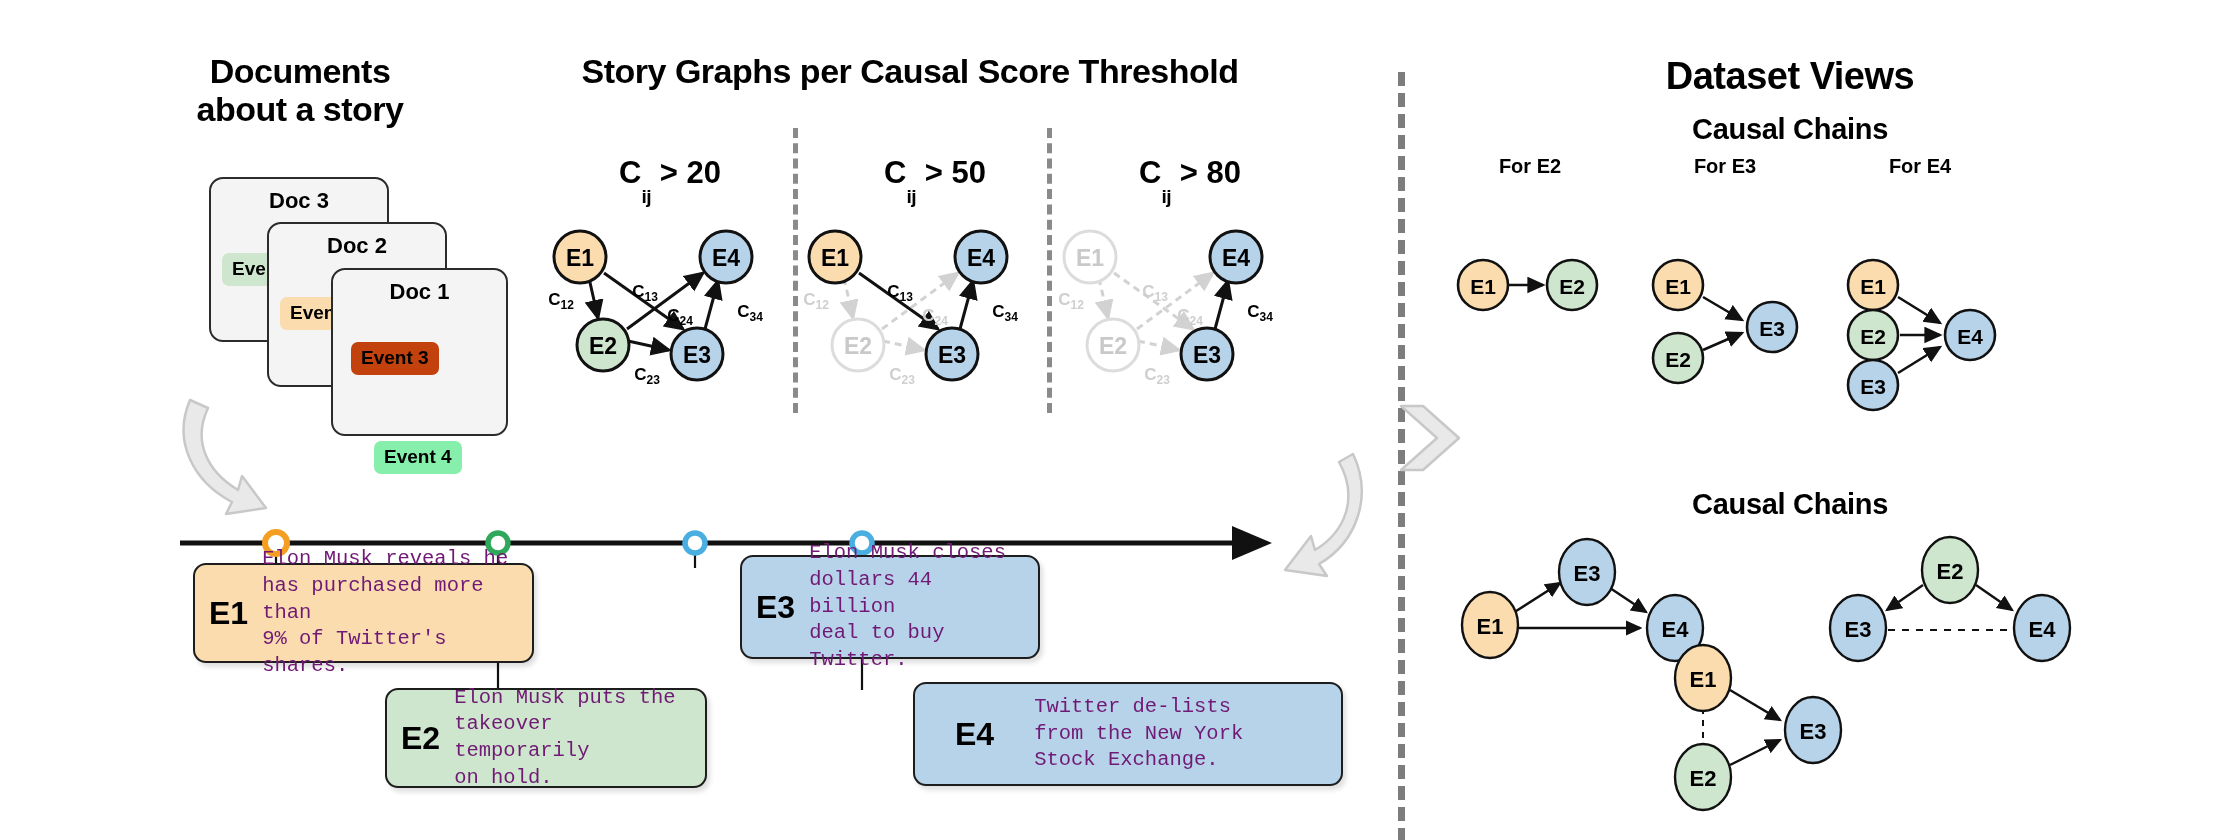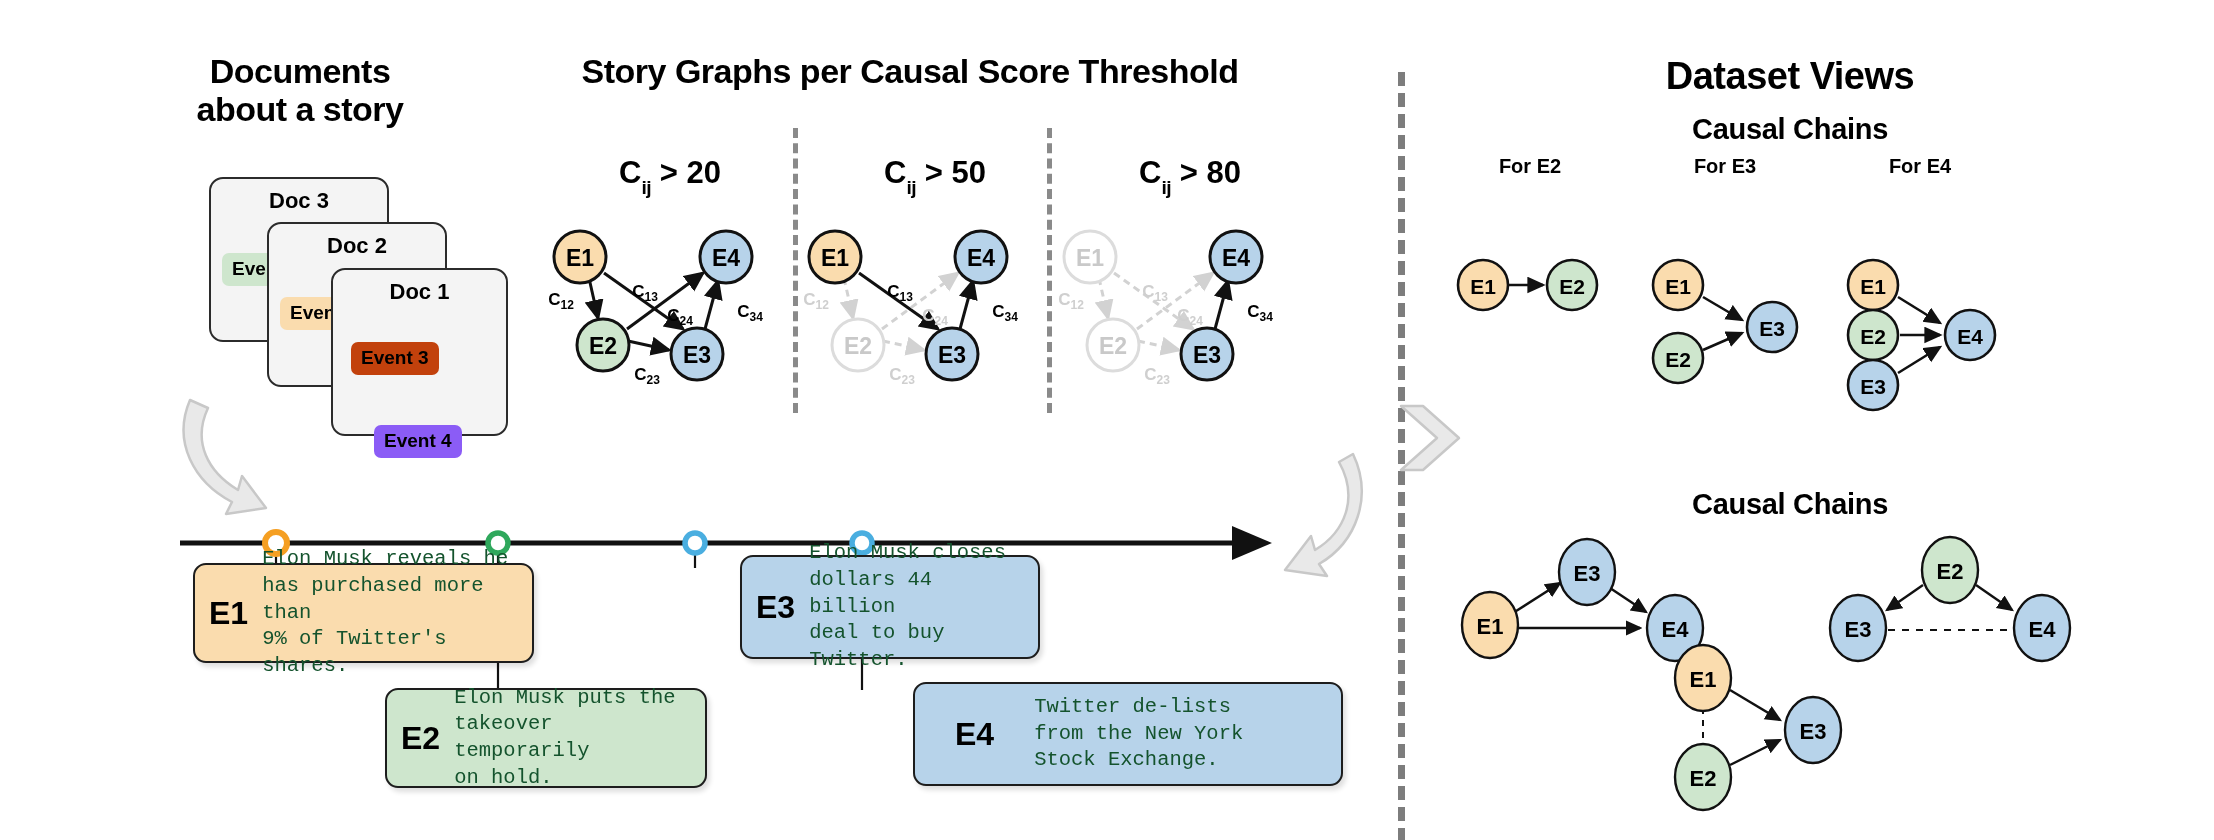--- a/index.html
+++ b/index.html
@@ -49,21 +49,21 @@
     font-weight: bold;
     font-size: 31px;
     color: #000;
     text-align: center;
     letter-spacing: 0px;
   }
   .h-thresh sub {
     font-size: 0.62em;
     vertical-align: baseline;
     position: relative;
-    top: 11px;
+    top: 20px;
     letter-spacing: -0.5px;
   }
 
   
   .doc {
     position: absolute;
     background: #f4f4f4;
     border: 2.5px solid #2b2b2b;
     border-radius: 14px;
     box-sizing: border-box;
@@ -100,21 +100,21 @@
     font-weight: bold;
     font-size: 32px;
     color: #000;
     flex: 0 0 auto;
     margin-right: 14px;
     line-height: 1;
   }
   .ev-text {
     font-family: "Liberation Mono", "DejaVu Sans Mono", monospace;
     font-size: 20.5px;
-    color: #14532d;
+    color: #701a75;
     line-height: 1.30;
     white-space: pre-line;
   }
 
   
   .vdash {
     position: absolute;
     border-left: 7px dashed #7d7d7d;
   }
 
@@ -158,21 +158,21 @@
   <div class="doc-chip" style="left:280px; top:297px; background:#fadcae;">
     <span>Event 1</span>
   </div>
 
   <div class="doc" style="left:331px; top:268px; width:177px; height:168px;">
     <div class="doc-title">Doc 1</div>
   </div>
   <div class="doc-chip" style="left:351px; top:342px; background:#c2410c;">
     <span>Event 3</span>
   </div>
-  <div class="doc-chip" style="left:374px; top:425px; background:#8b5cf6;">
+  <div class="doc-chip" style="left:374px; top:441px; background:#86efac;">
     <span>Event 4</span>
   </div>
 
   <svg style="left:180px; top:390px; width:130px; height:150px;">
     <path d="M 10 10 C -8 52, 14 92, 52 112 L 46 124 L 86 118 L 62 86 L 58 100 C 28 82, 12 52, 28 18 Z" fill="#e9e9e9" stroke="#c8c8c8" stroke-width="2.5" stroke-linejoin="round"></path>
   </svg>
 
   <div class="abs h-main" style="left:560px; top:52px; width:700px;">
     <span>Story Graphs per Causal Score Threshold</span>
   </div>

